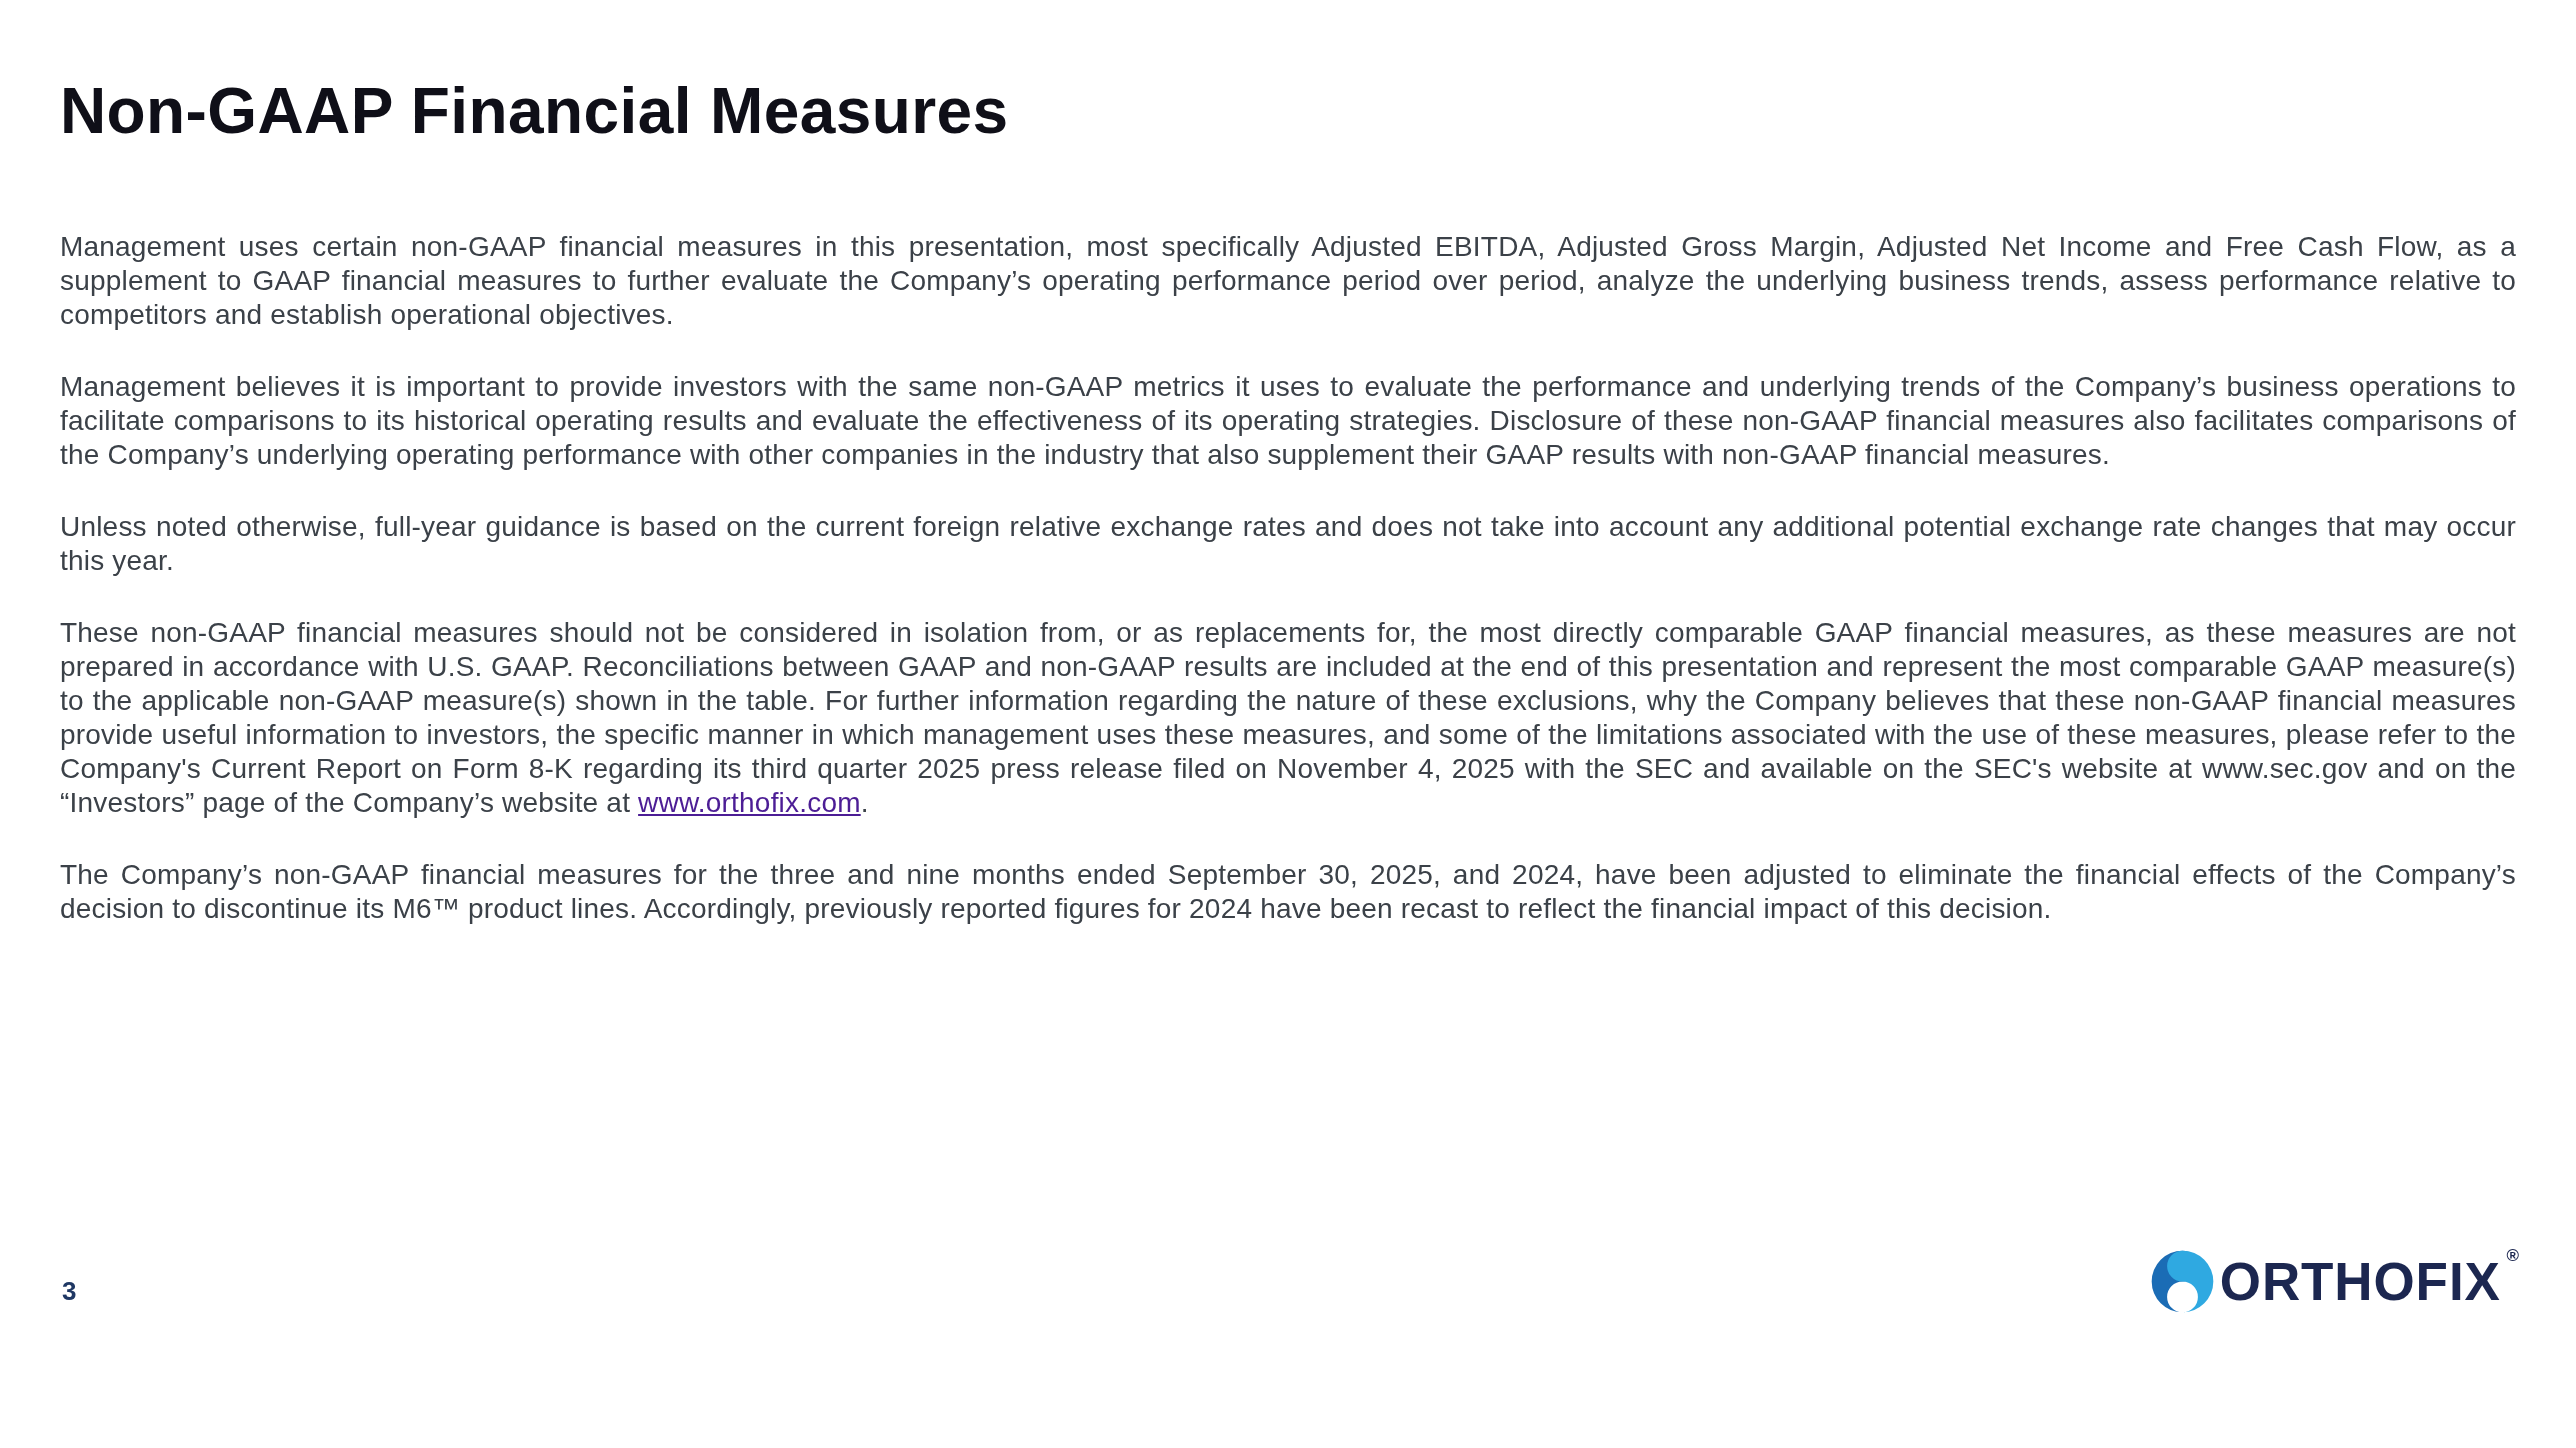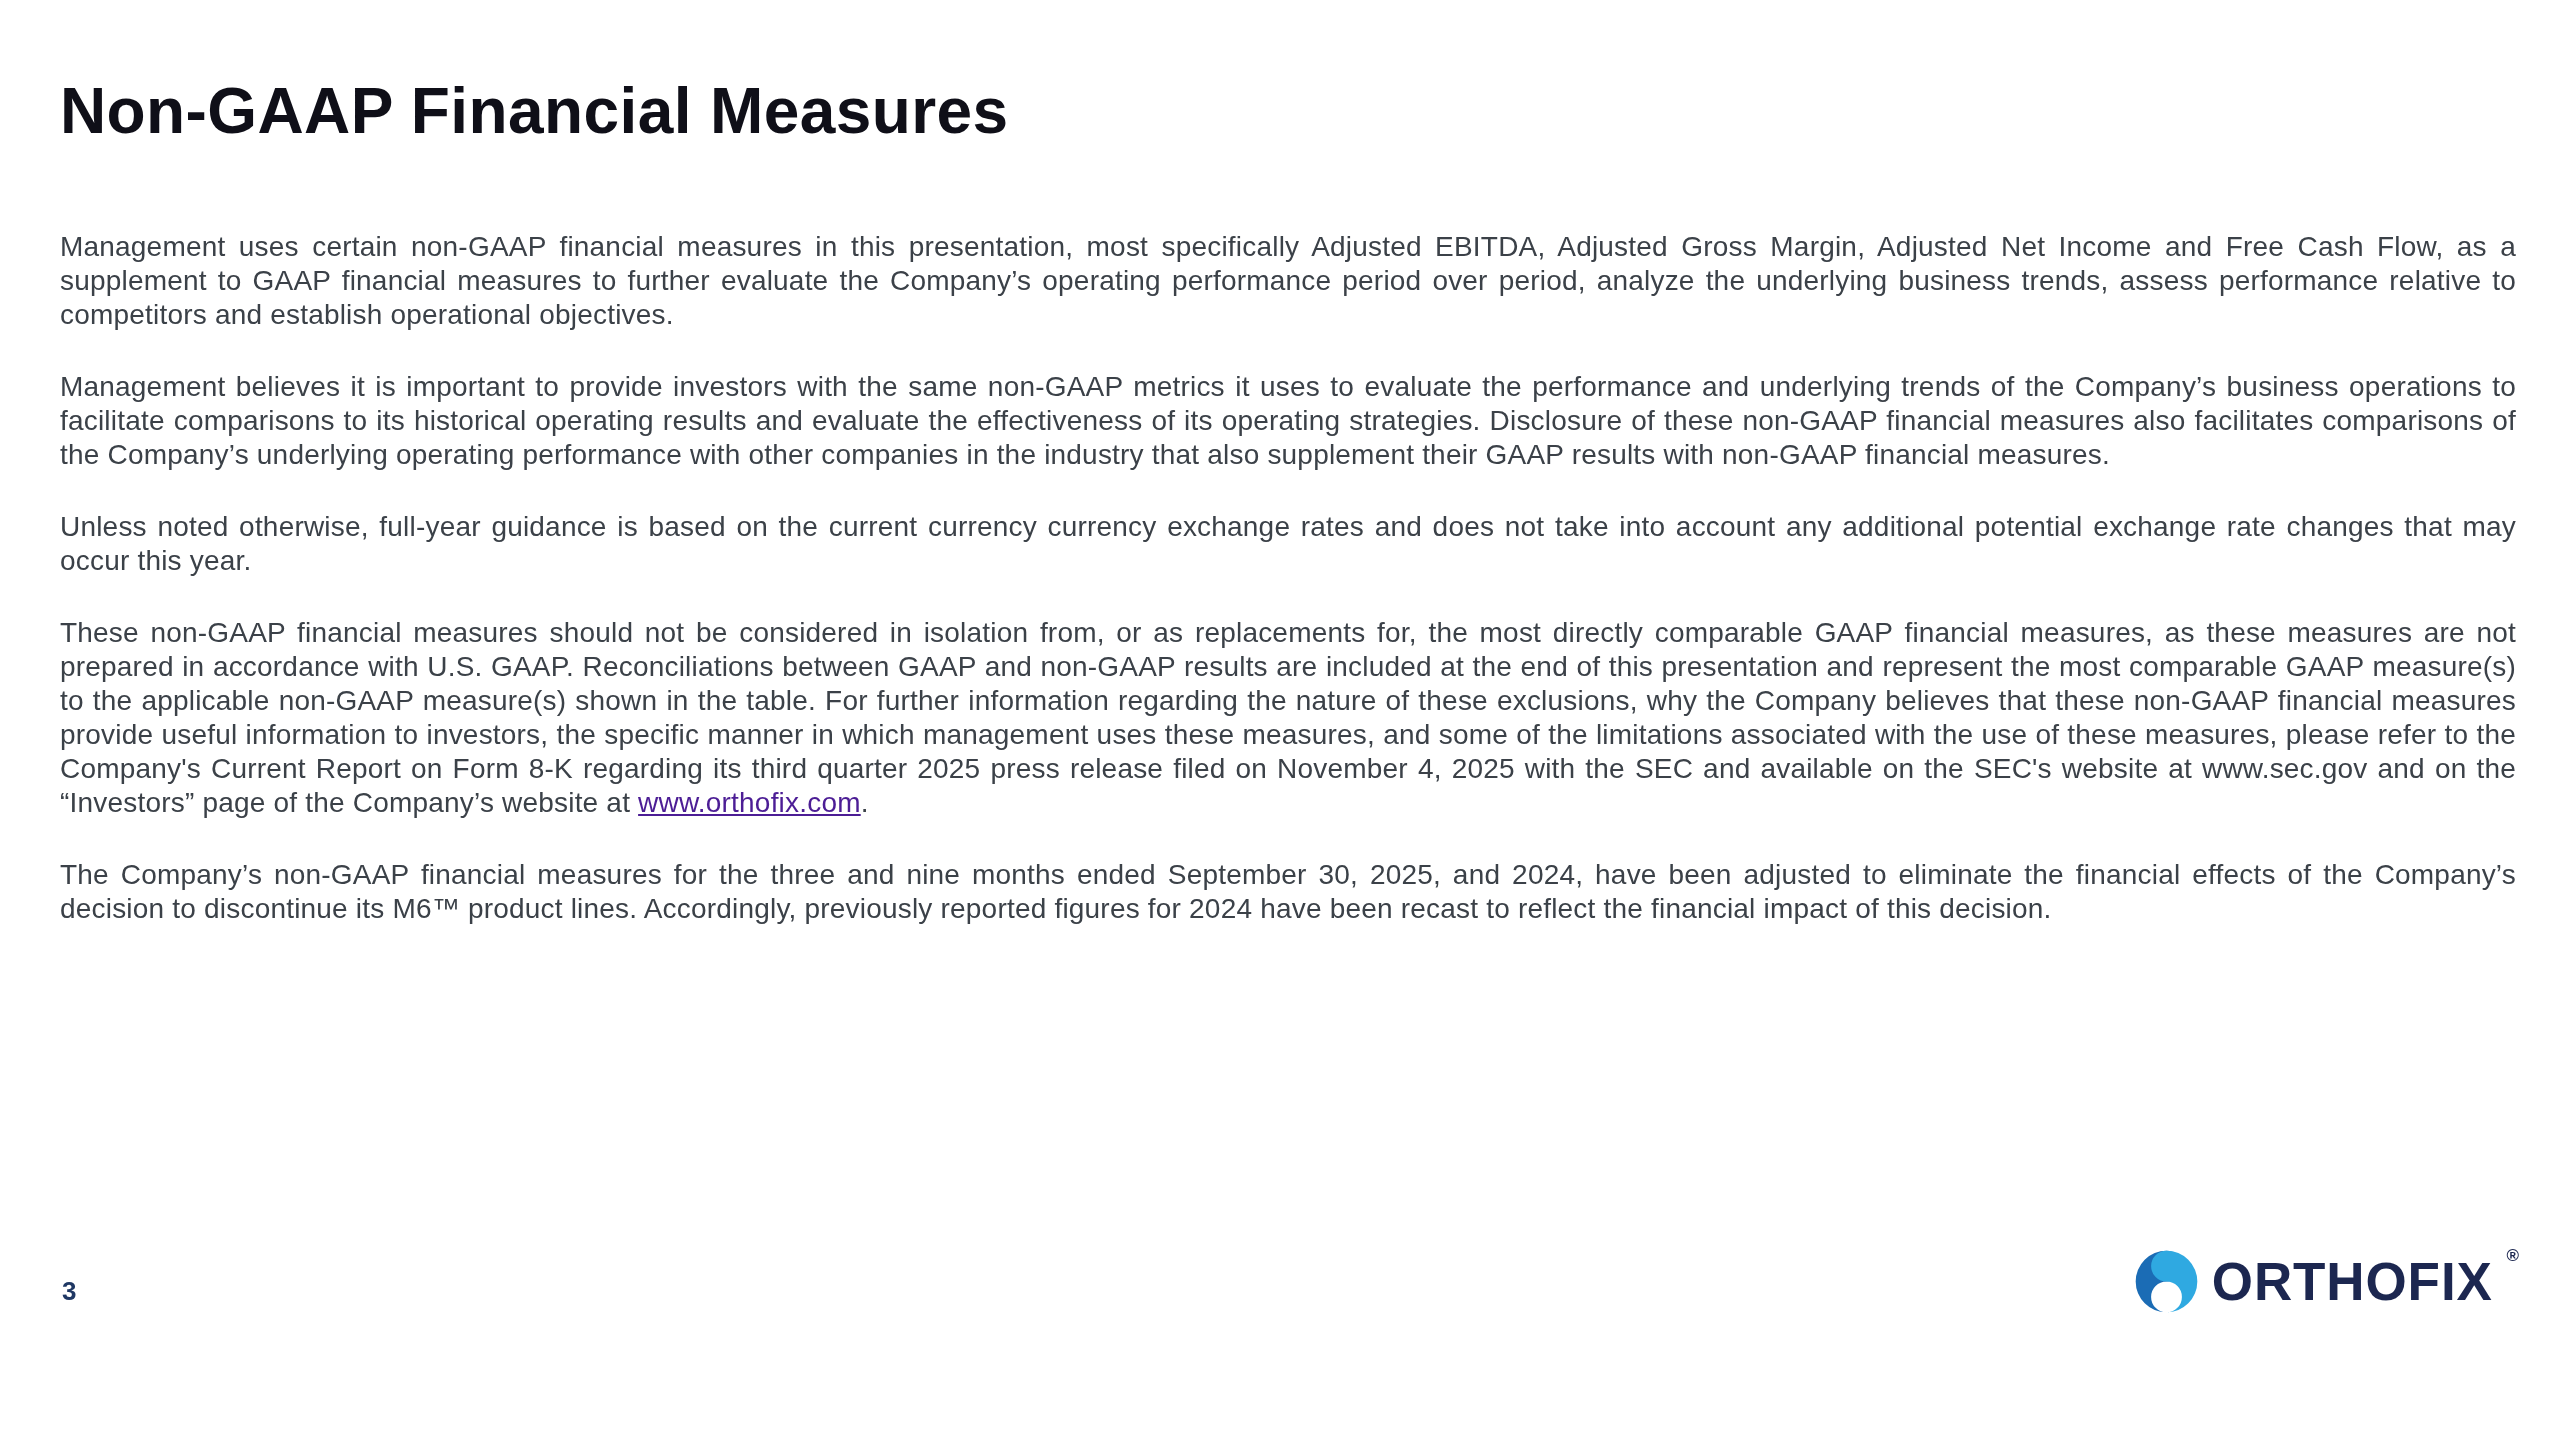--- a/index.html
+++ b/index.html
@@ -46,21 +46,21 @@
     font-size: 26px;
     font-weight: bold;
     color: #1f3864;
   }
   .logo {
     position: absolute;
     right: 57px;
     bottom: 26px;
     display: flex;
     align-items: center;
-    gap: 12px;
+    gap: 4px;
   }
   .logo-icon {
     width: 67px;
     height: 67px;
     flex: 0 0 auto;
   }
   .logo-word {
     font-size: 53px;
     font-weight: bold;
     color: #1c2750;
@@ -79,21 +79,21 @@
 </head>
 <body>
 
 <div class="slide">
 
   <h1 class="title">Non-GAAP Financial Measures</h1>
 
   <div class="body-copy">
     <p>Management uses certain non-GAAP financial measures in this presentation, most specifically Adjusted EBITDA, Adjusted Gross Margin, Adjusted Net Income and Free Cash Flow, as a supplement to GAAP financial measures to further evaluate the Company’s operating performance period over period, analyze the underlying business trends, assess performance relative to competitors and establish operational objectives.</p>
     <p>Management believes it is important to provide investors with the same non-GAAP metrics it uses to evaluate the performance and underlying trends of the Company’s business operations to facilitate comparisons to its historical operating results and evaluate the effectiveness of its operating strategies. Disclosure of these non-GAAP financial measures also facilitates comparisons of the Company’s underlying operating performance with other companies in the industry that also supplement their GAAP results with non-GAAP financial measures.</p>
-    <p>Unless noted otherwise, full-year guidance is based on the current currency currency exchange rates and does not take into account any additional potential exchange rate changes that may occur this year.</p>
+    <p>Unless noted otherwise, full-year guidance is based on the current foreign relative exchange rates and does not take into account any additional potential exchange rate changes that may occur this year.</p>
     <p><span>These non-GAAP financial measures should not be considered in isolation from, or as replacements for, the most directly comparable GAAP financial measures, as these measures are not prepared in accordance with U.S. GAAP.  Reconciliations between GAAP and non-GAAP results are included at the end of this presentation and represent the most comparable GAAP measure(s) to the applicable non-GAAP measure(s) shown in the table. For further information regarding the nature of these exclusions, why the Company believes that these non-GAAP financial measures provide useful information to investors, the specific manner in which management uses these measures, and some of the limitations associated with the use of these measures, please refer to the Company's Current Report on Form 8-K regarding its third quarter 2025 press release filed on November 4, 2025 with the SEC and available on the SEC's website at www.sec.gov and on the “Investors” page of the Company’s website at </span><a class="link" href="#">www.orthofix.com</a><span>.</span></p>
     <p>The Company’s non-GAAP financial measures for the three and nine months ended September 30, 2025, and 2024, have been adjusted to eliminate the financial effects of the Company’s decision to discontinue its M6™ product lines. Accordingly, previously reported figures for 2024 have been recast to reflect the financial impact of this decision.</p>
   </div>
 
   <div class="footer-page-num">3</div>
 
   <div class="logo">
     <svg class="logo-icon" viewBox="0 0 100 100" aria-hidden="true">
       <path d="M50 4 A46 46 0 0 0 50 96 A23 23 0 0 1 50 50 A23 23 0 0 0 50 4 Z" fill="#1b6cb5"></path>
       <path d="M50 4 A46 46 0 0 1 50 96 A23 23 0 0 0 50 50 A23 23 0 0 1 50 4 Z" fill="#2fa9e1"></path>

